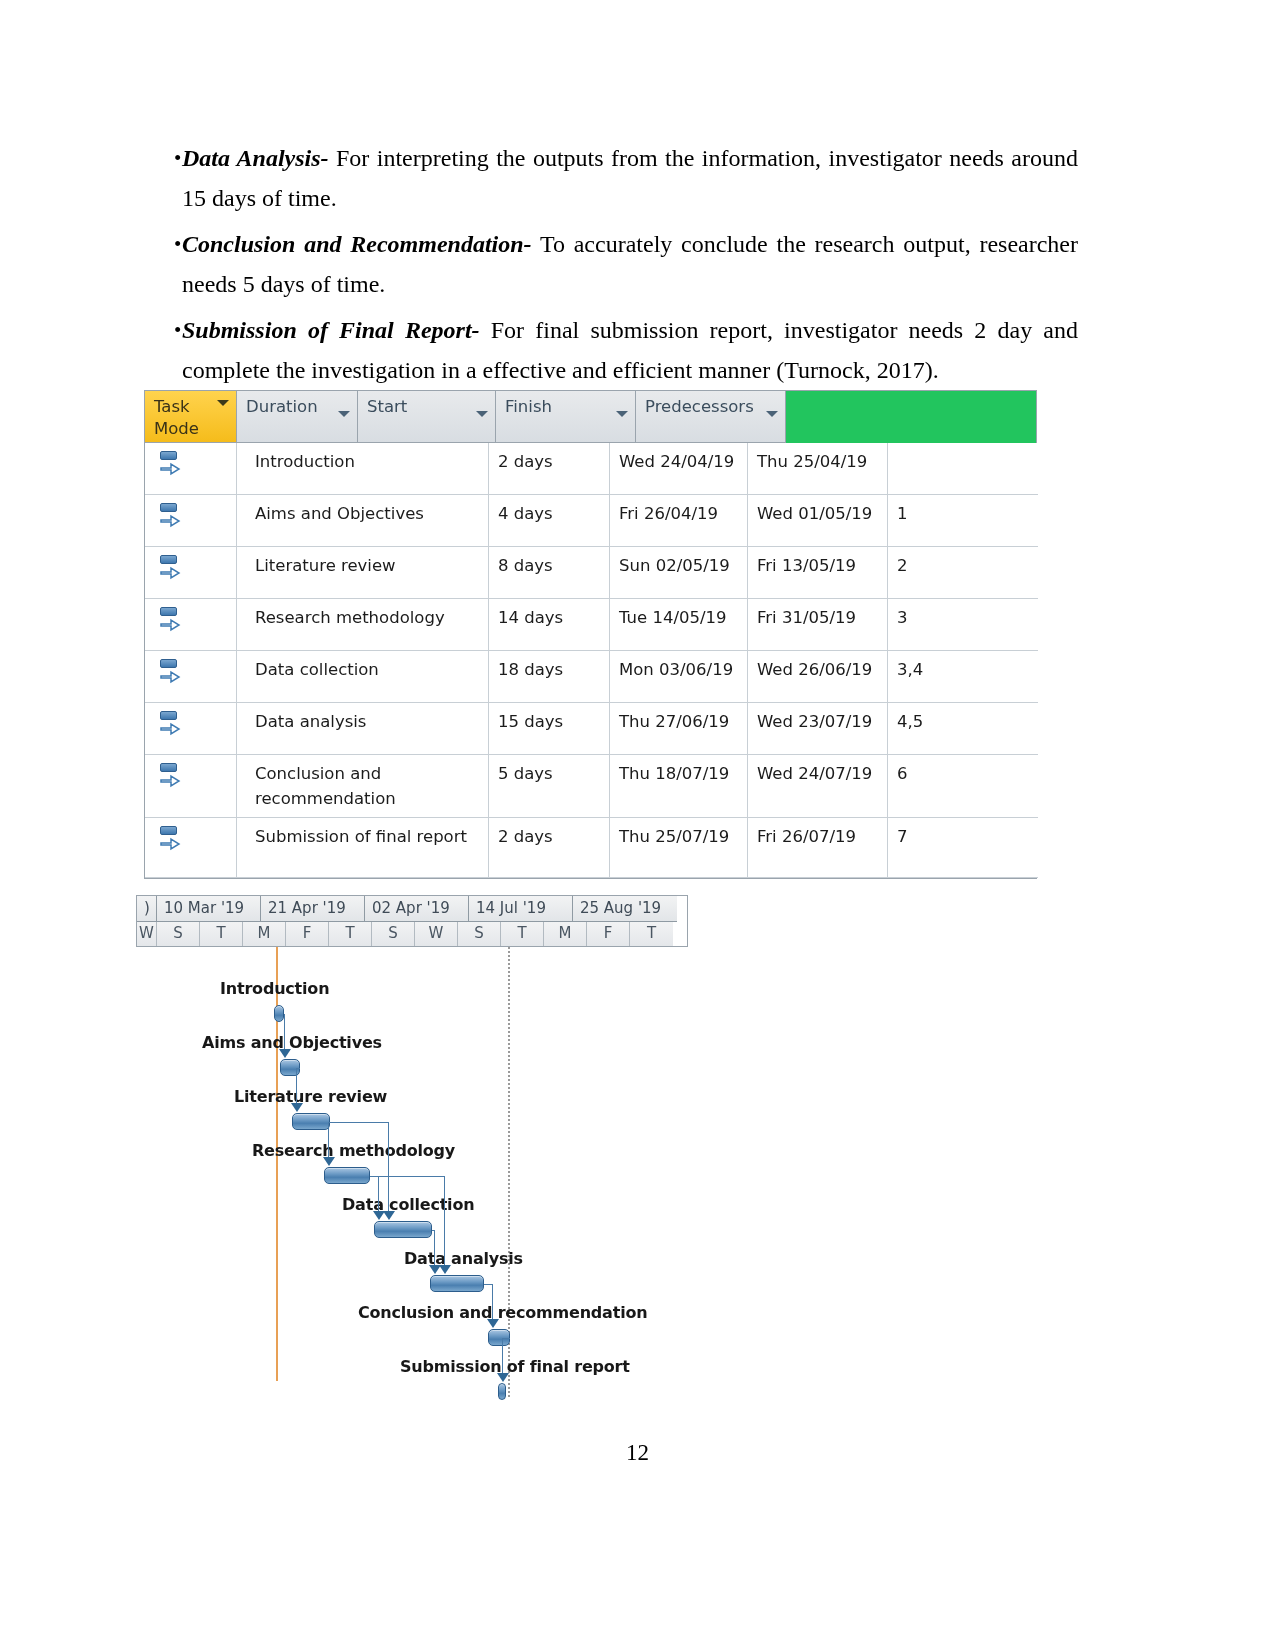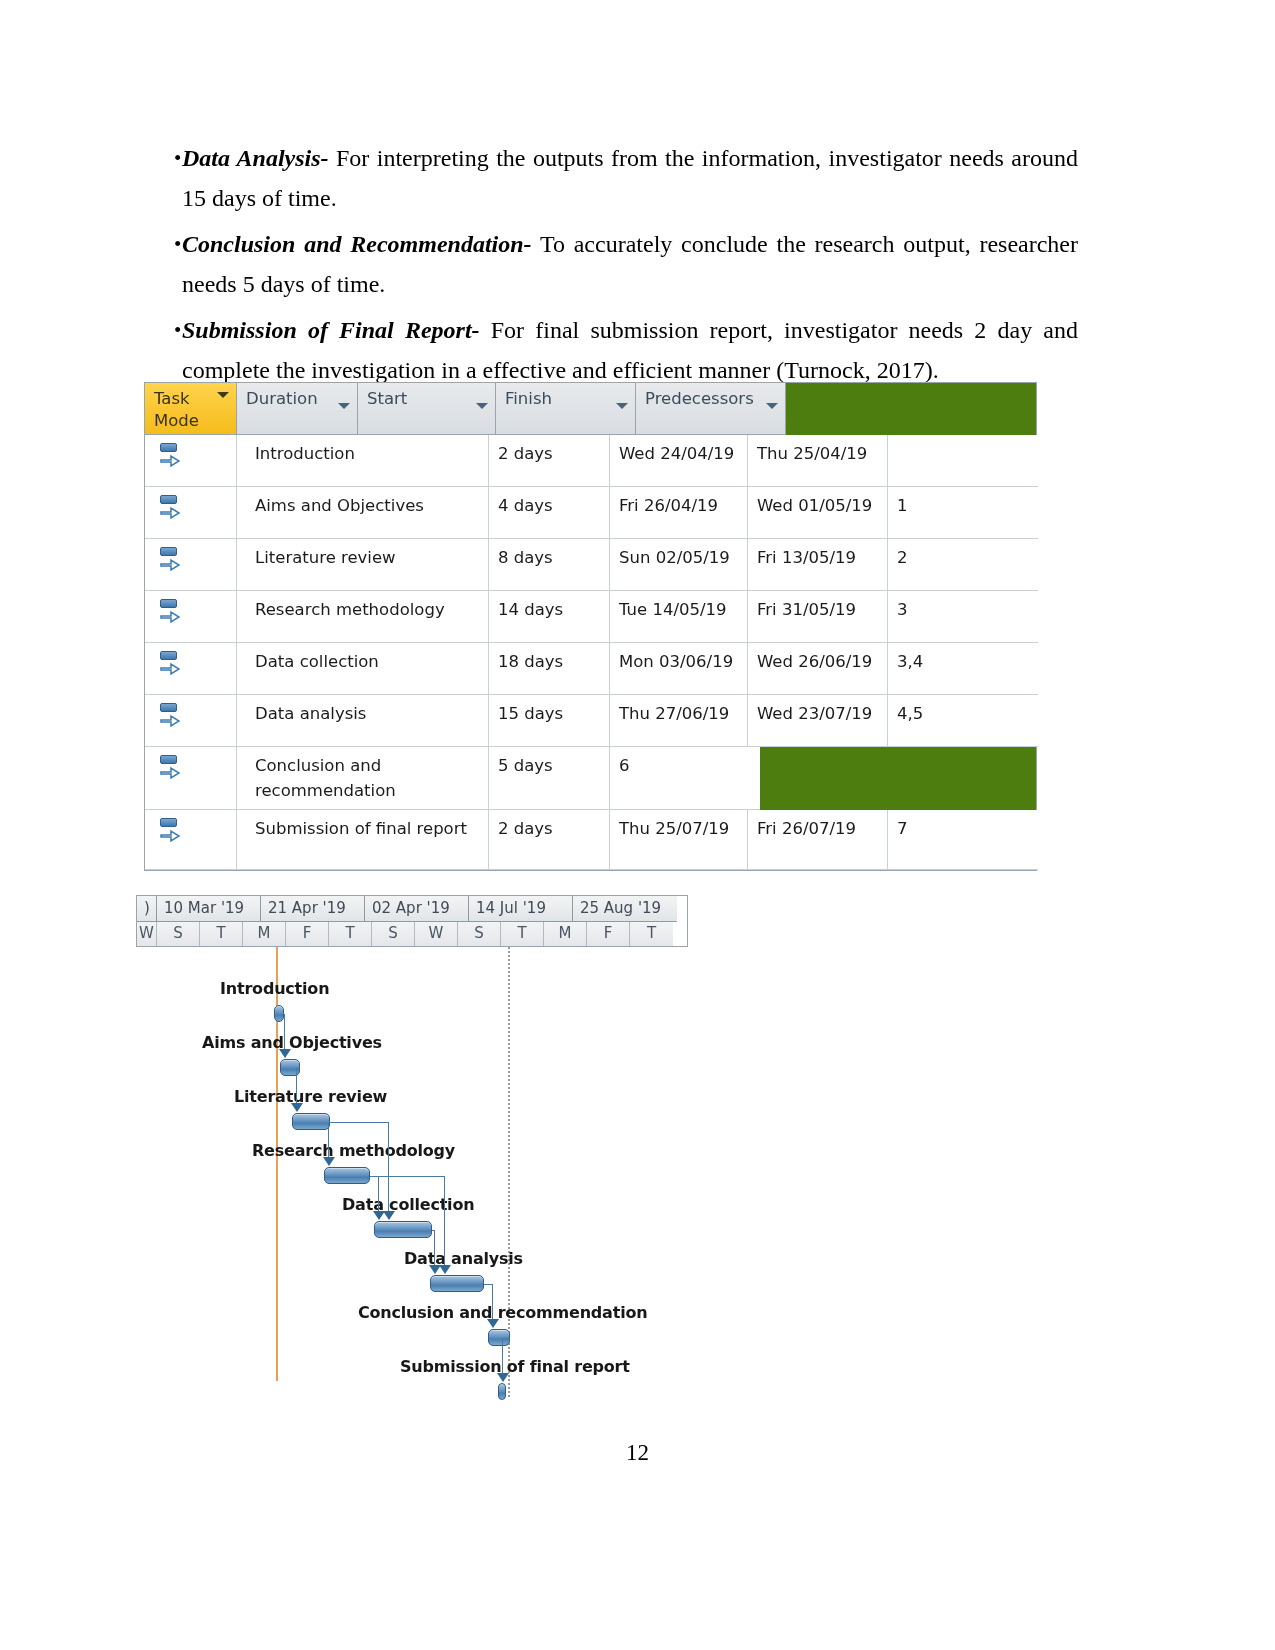--- a/index.html
+++ b/index.html
@@ -46,25 +46,25 @@
   }
   .bullet-text .lead {
     font-weight: bold;
     font-style: italic;
   }
 
   
   .proj-table {
     position: absolute;
     left: 144px;
-    top: 382px;
+    top: 390px;
     width: 893px;
     border: 1px solid #9aa4ad;
     border-top: 1px solid #9aa4ad;
-    background: #4d7c0f;
+    background: #22c55e;
     font-family: "DejaVu Sans", sans-serif;
   }
   .pt-row { display: flex; width: 100%; }
   .pt-cell {
     border-right: 1px solid #c8cfd5;
     border-bottom: 1px solid #c8cfd5;
     padding: 6px 7px 6px 9px;
     font-size: 16.5px;
     color: #1b1b1b;
     line-height: 25px;
@@ -337,20 +337,22 @@
           <div class="pt-cell c-start">Thu 27/06/19</div>
           <div class="pt-cell c-finish">Wed 23/07/19</div>
           <div class="pt-cell c-pred">4,5</div>
         </div>
         <div class="pt-row tall">
           <div class="pt-cell c-mode"><span class="mode-icon"><span class="top-bar"></span><svg width="24" height="18" viewBox="0 0 24 18">
                 <path d="M2 9 H12 V5 L20 10 L12 15 V11 H2 Z" fill="none" stroke="#3f7bb3" stroke-width="1.5"></path>
               </svg></span></div>
           <div class="pt-cell c-name">Conclusion and recommendation</div>
           <div class="pt-cell c-dur">5 days</div>
+          <div class="pt-cell c-start">Thu 18/07/19</div>
+          <div class="pt-cell c-finish">Wed 24/07/19</div>
           <div class="pt-cell c-pred">6</div>
         </div>
         <div class="pt-row tall">
           <div class="pt-cell c-mode"><span class="mode-icon"><span class="top-bar"></span><svg width="24" height="18" viewBox="0 0 24 18">
                 <path d="M2 9 H12 V5 L20 10 L12 15 V11 H2 Z" fill="none" stroke="#3f7bb3" stroke-width="1.5"></path>
               </svg></span></div>
           <div class="pt-cell c-name">Submission of final report</div>
           <div class="pt-cell c-dur">2 days</div>
           <div class="pt-cell c-start">Thu 25/07/19</div>
           <div class="pt-cell c-finish">Fri 26/07/19</div>

